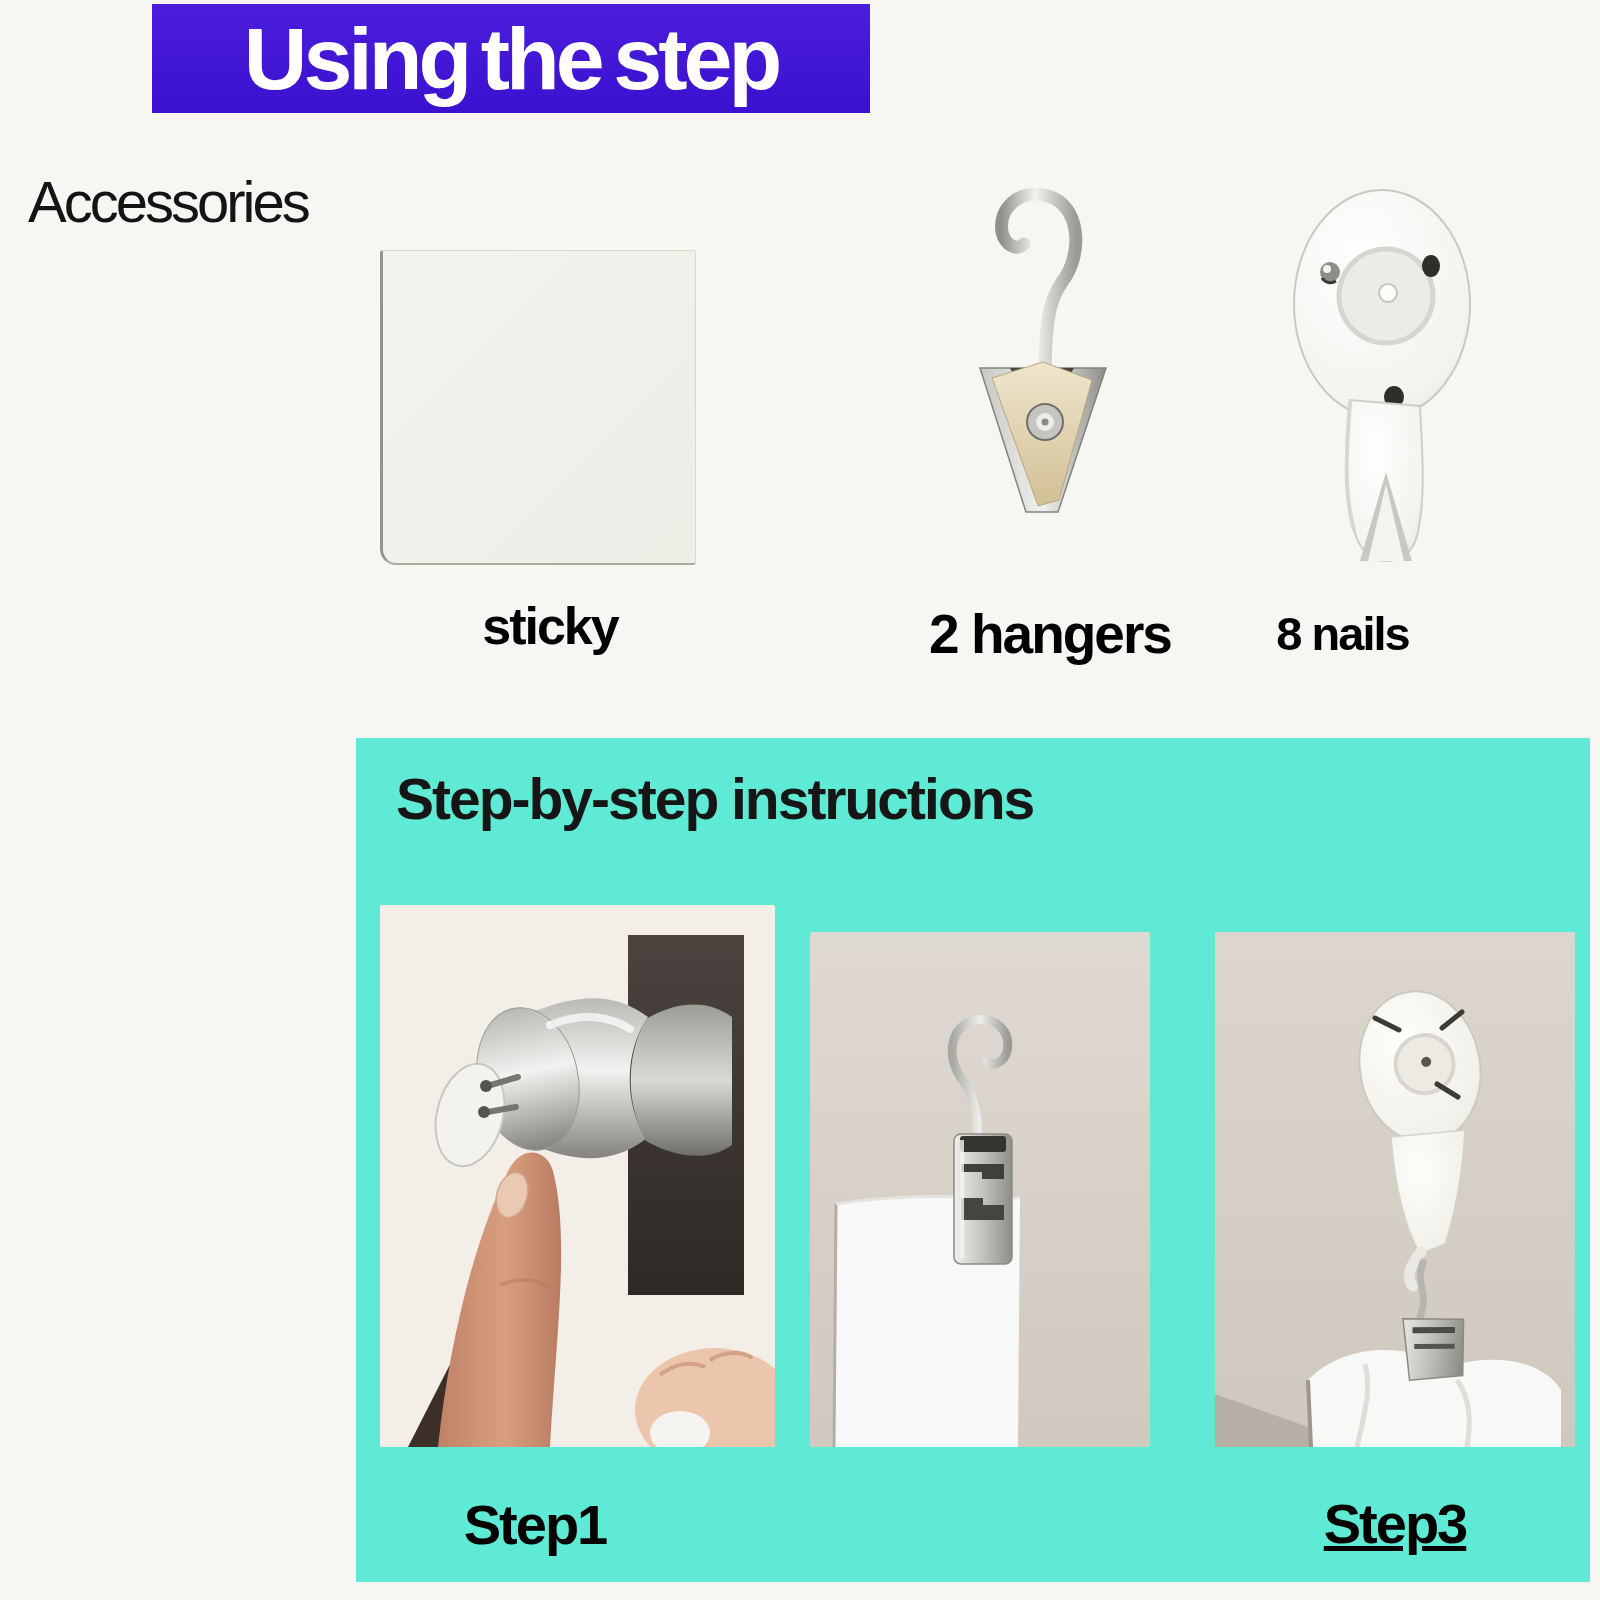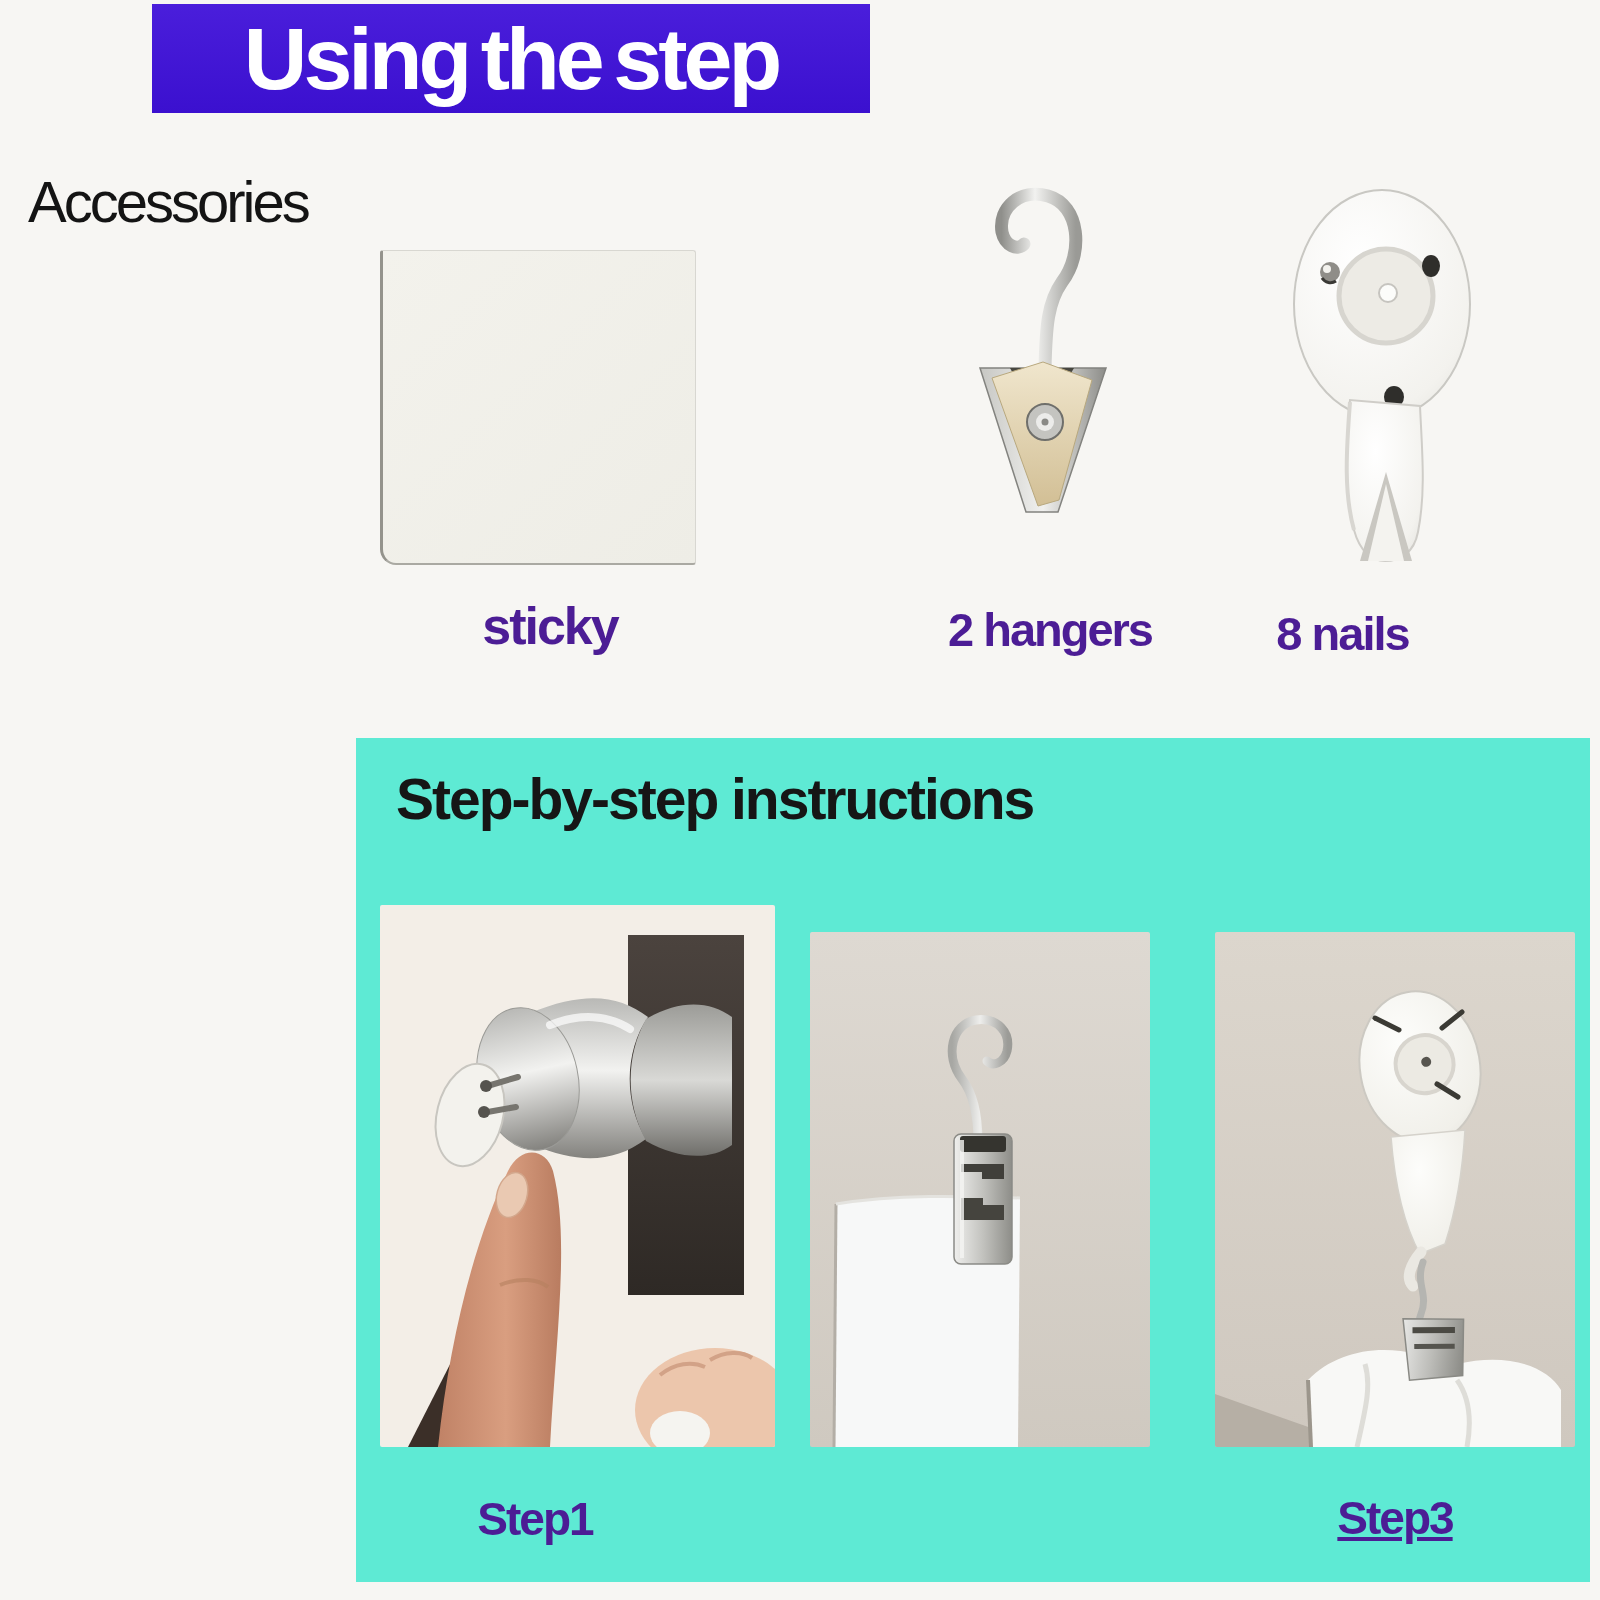--- a/index.html
+++ b/index.html
@@ -10,39 +10,39 @@
     background:linear-gradient(#4a1edb,#3b10cf);display:flex;align-items:center;justify-content:center;}
   .banner h1{margin:0;color:#ffffff;font-size:88px;font-weight:700;letter-spacing:-4px;word-spacing:-8px;}
 
   .acc-heading{position:absolute;left:28px;top:168px;font-size:58px;font-weight:400;color:#141414;letter-spacing:-3px;}
 
   .sticky-pad{position:absolute;left:380px;top:250px;width:312px;height:312px;
     background:linear-gradient(135deg,#f3f2ec,#eeede6);
     border-left:3px solid #94938c;border-bottom:2px solid #aaa9a2;border-top:1px solid #d8d7d1;border-right:1px solid #d8d7d1;
     border-radius:3px 3px 3px 16px;}
 
-  .caption{position:absolute;font-weight:700;color:#4c1d95;text-align:center;letter-spacing:-2px;}
+  .caption{position:absolute;font-weight:700;color:#000000;text-align:center;letter-spacing:-2px;}
   .cap-sticky{left:410px;top:596px;width:280px;font-size:52px;}
-  .cap-hangers{left:915px;top:602px;width:270px;font-size:47px;}
+  .cap-hangers{left:915px;top:602px;width:270px;font-size:55px;}
   .cap-nails{left:1225px;top:606px;width:235px;font-size:47px;}
 
   .acc-img{position:absolute;}
   .img-hanger{left:950px;top:150px;width:185px;height:425px;}
   .img-nail{left:1288px;top:162px;width:188px;height:405px;}
 
   .panel{position:absolute;left:356px;top:738px;width:1234px;height:844px;background:#5eead4;}
   .panel h2{position:absolute;left:40px;top:28px;margin:0;font-size:57px;font-weight:700;color:#161616;letter-spacing:-2px;}
 
   .photo{position:absolute;overflow:hidden;border-radius:2px;}
   .photo svg{display:block;width:100%;height:100%;}
   .photo1{left:24px;top:167px;width:395px;height:542px;}
   .photo2{left:454px;top:194px;width:340px;height:515px;}
   .photo3{left:859px;top:194px;width:360px;height:515px;}
 
-  .cap-step{font-size:46px;text-align:center;}
+  .cap-step{font-size:56px;text-align:center;}
   .cap-step1{left:340px;top:1492px;width:390px;}
   .cap-step2{left:785px;top:1492px;width:390px;}
   .cap-step3{left:1200px;top:1491px;width:390px;text-decoration:underline;}
 </style>
 </head>
 <body>
 
 <div id="stage">
 
   <div class="banner">

